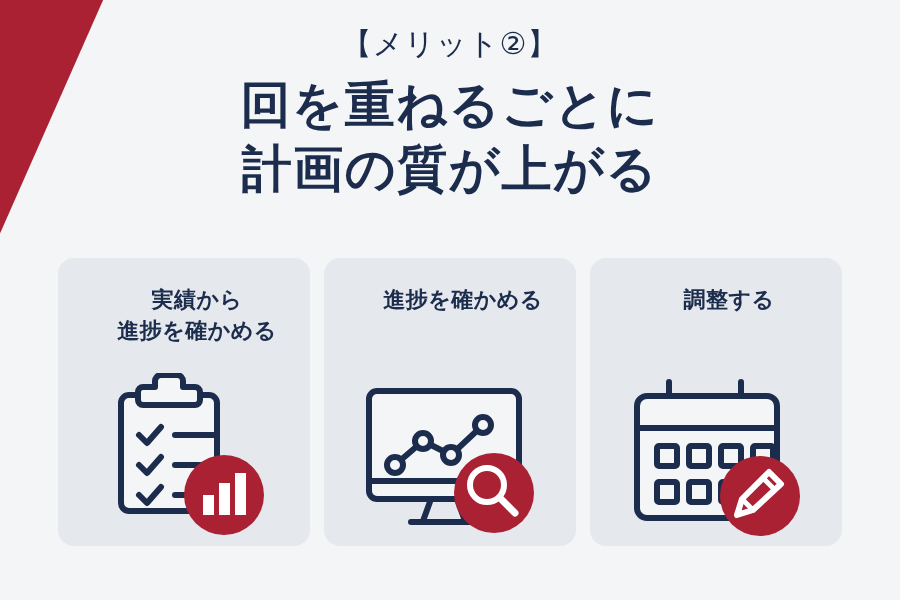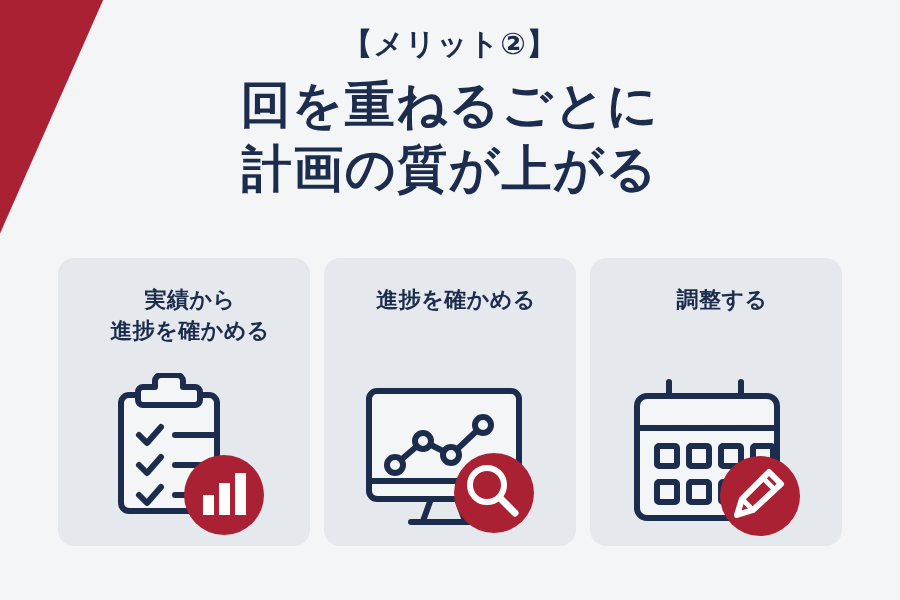--- a/index.html
+++ b/index.html
@@ -60,21 +60,21 @@
     position: absolute;
     left: 0;
     top: 24px;
     width: 900px;
     text-align: center;
   }
 
   .eyebrow {
     color: #1c2c4c;
     font-size: 30px;
-    font-weight: bold;
+    font-weight: normal;
     letter-spacing: 1px;
     line-height: 1.35;
     white-space: nowrap;
   }
 
   .title {
     margin-top: 8px;
     color: #1c2c4c;
     font-size: 50px;
     font-weight: bold;
@@ -101,21 +101,21 @@
     height: 288px;
     background: #e5e8ed;
     border-radius: 16px;
     position: relative;
     overflow: hidden;
   }
 
   .card-label {
     position: absolute;
     top: 26px;
-    left: 6px;
+    left: 13px;
     width: 100%;
     text-align: center;
     color: #1c2c4c;
     font-size: 22px;
     font-weight: bold;
     line-height: 1.42;
     letter-spacing: 0.5px;
   }
 
   .card-label span { display: block; white-space: nowrap; }

